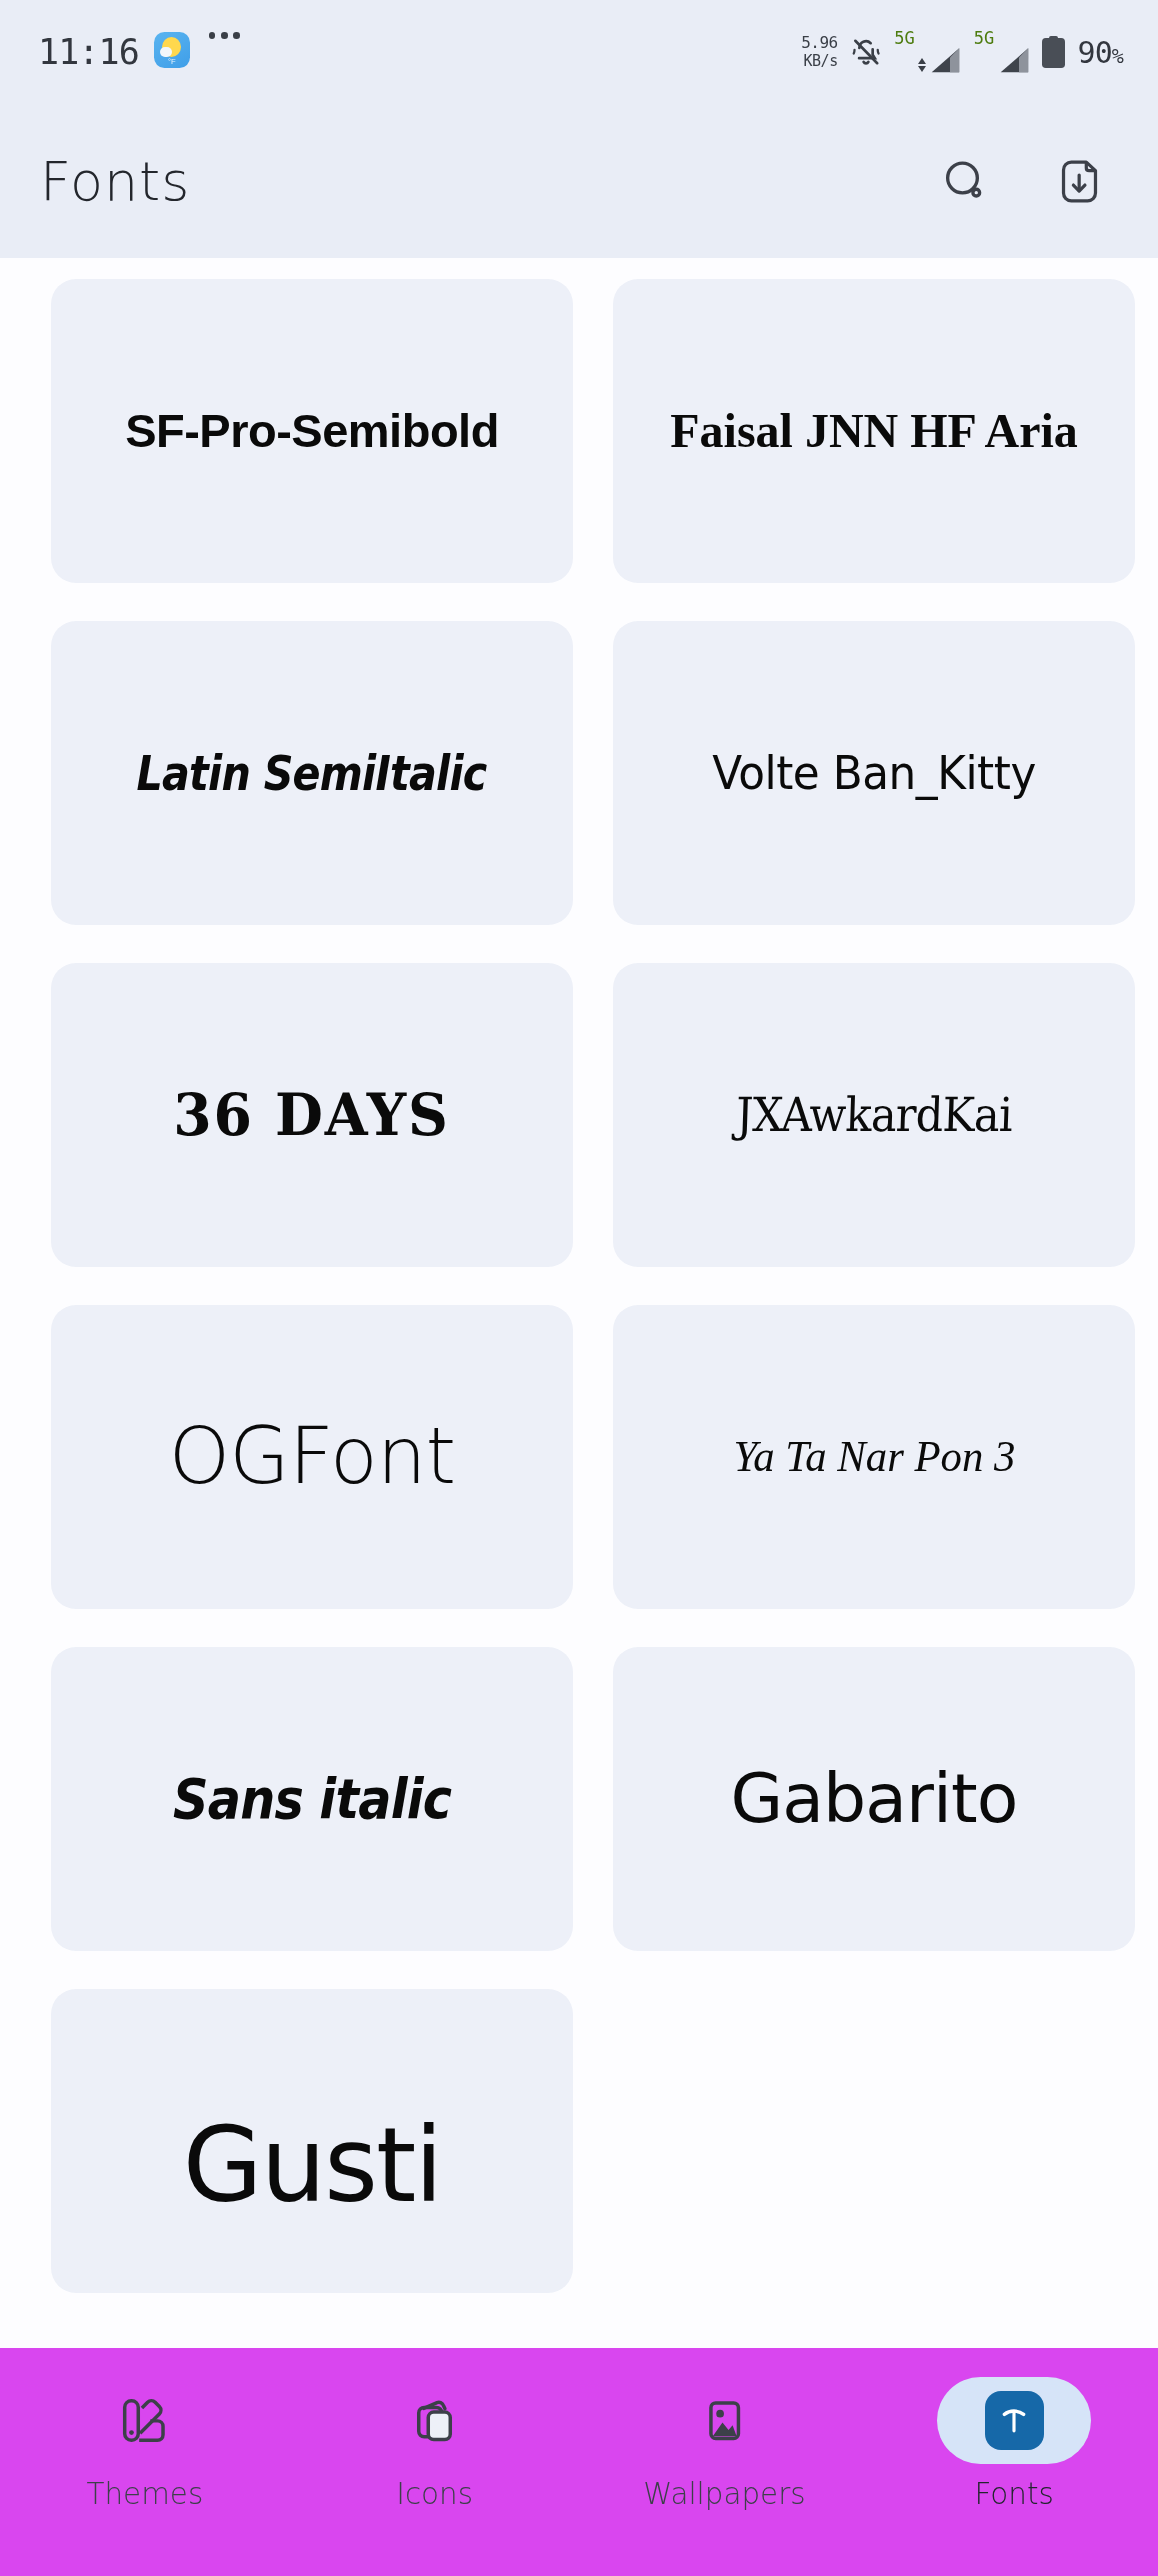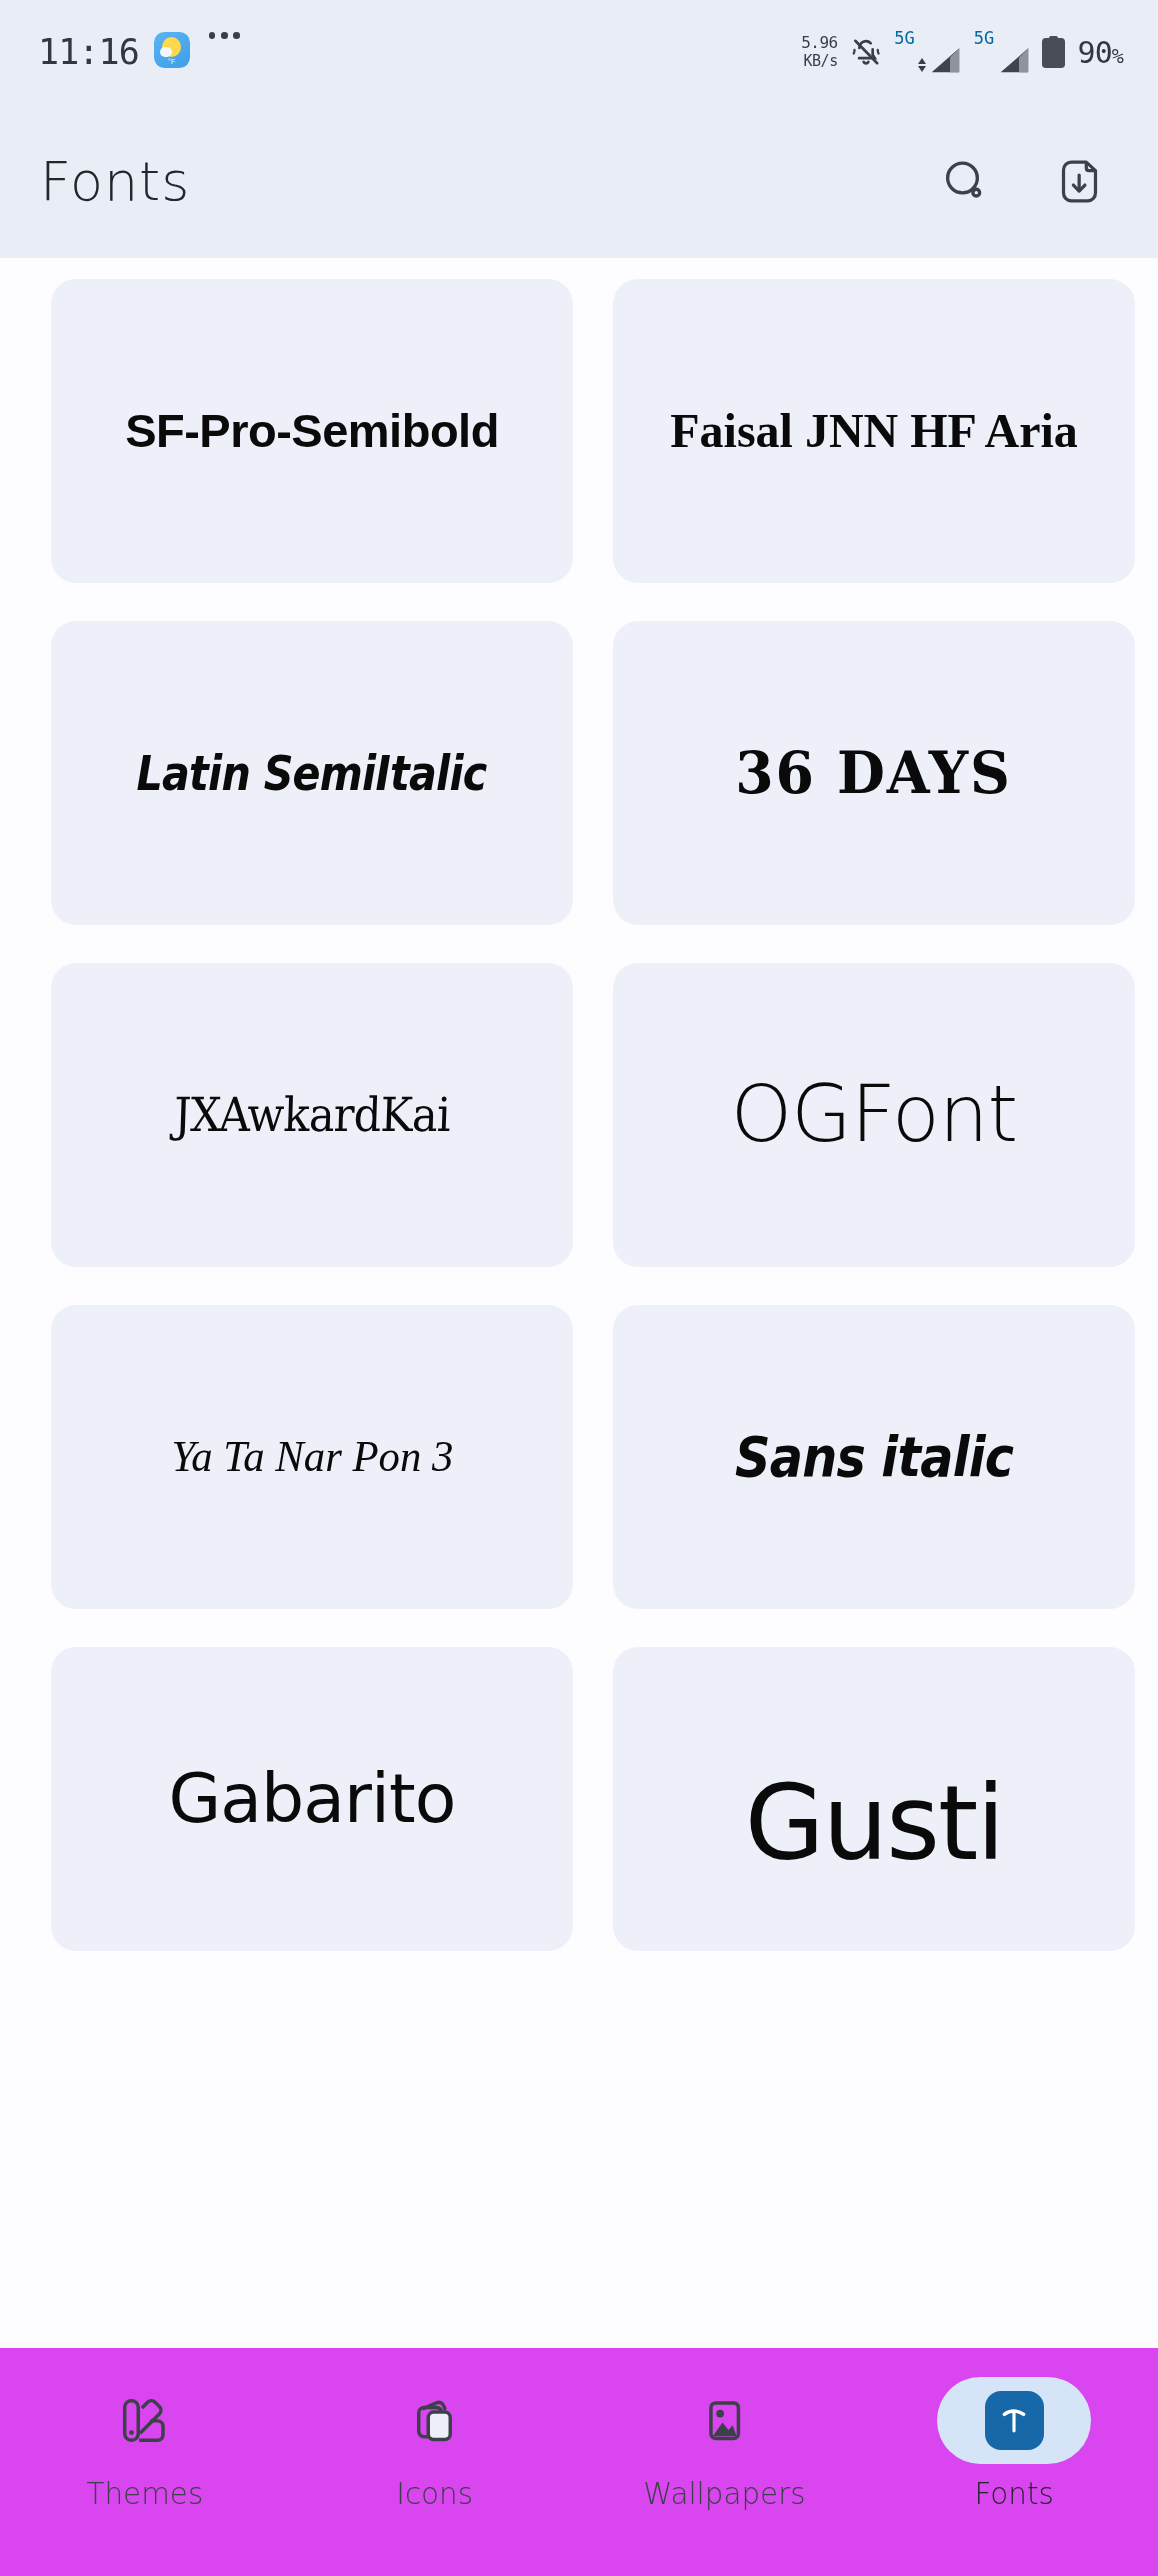--- a/index.html
+++ b/index.html
@@ -92,21 +92,21 @@
     line-height: 18px;
     color: #3a3f47;
     text-align: right;
     letter-spacing: -0.5px;
   }
   .net-speed .unit { font-size: 15px; }
   .bell-mute { width: 32px; height: 32px; position: relative; }
   .sig-group { display: flex; align-items: flex-end; gap: 2.8px; }
   .sig-label {
     font-family: "DejaVu Sans Mono", monospace;
-    font-size: 17px; color: #0369a1;
+    font-size: 17px; color: #4d7c0f;
     line-height: 17px;
     margin-bottom: 27px;
   }
   .sig-updown {
     display: flex; flex-direction: column; align-items: center;
     margin-bottom: 1.9px; gap: 1.9px;
   }
   .sig-updown span {
     display: block; width: 0; height: 0;
     border-left: 4.7px solid transparent;
@@ -331,20 +331,23 @@
         <div class="font-card">
           <div class="font-sample s-sfpro">SF-Pro-Semibold</div>
         </div>
         <div class="font-card">
           <div class="font-sample s-faisal">Faisal JNN HF Aria</div>
         </div>
         <div class="font-card">
           <div class="font-sample s-latin">Latin SemiItalic</div>
         </div>
         <div class="font-card">
+          <div class="font-sample s-volte">Volte Ban_Kitty</div>
+        </div>
+        <div class="font-card">
           <div class="font-sample s-36days">36 DAYS</div>
         </div>
         <div class="font-card">
           <div class="font-sample s-jxak">JXAwkardKai</div>
         </div>
         <div class="font-card">
           <div class="font-sample s-ogfont">OGFont</div>
         </div>
         <div class="font-card">
           <div class="font-sample s-yatanar">Ya Ta Nar Pon 3</div>

